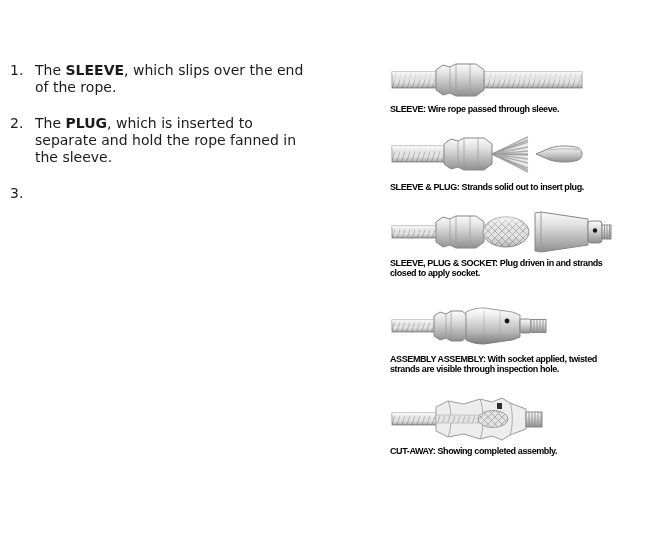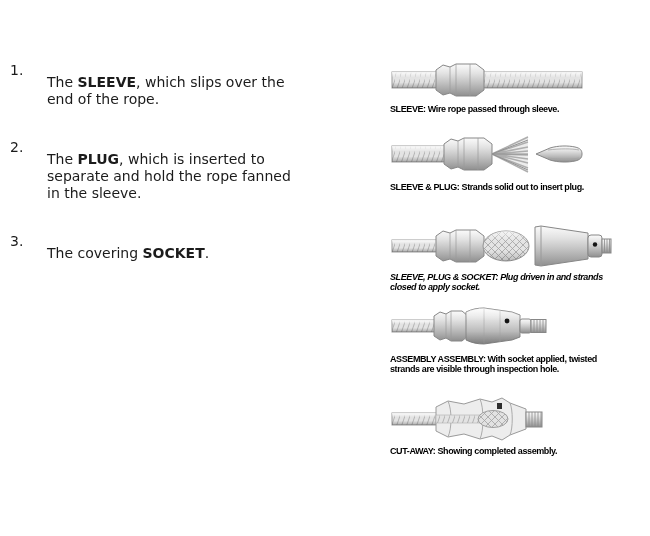--- a/index.html
+++ b/index.html
@@ -9,28 +9,28 @@
     font-family:"DejaVu Sans", sans-serif;
   }
   
   .text-col {
     position:absolute; left:10px; top:62px; width:302px;
     font-size:14px; line-height:17px; color:#1b1b1b;
   }
   .list-item { display:flex; margin:0 0 19px 0; }
   .list-item .num { flex:none; width:25px; }
   .list-item .body { flex:1; }
-  .para { margin:12px; }
+  .para { margin:0; }
   .para b { font-weight:bold; }
   .para2:empty { display:none; }
   
   .fig {
     position:absolute; left:390px; width:235px; margin:0;
   }
-  .f1 { top:60px; }  .f2 { top:132px; }  .f3 { top:224px;font-style:italic; }
+  .f1 { top:60px; }  .f2 { top:132px; }  .f3 { top:210px; }
   .f4 { top:302px; } .f5 { top:396px; }
   .fig svg.art { display:block; }
   .cap {
     margin-top:5px;
     font-family:"Liberation Sans", sans-serif;
     font-weight:700; font-size:9px; line-height:9.5px;
     letter-spacing:-0.4px; color:#000;
   }
   .cap.nowrap { white-space:nowrap; }
   .cap-label { font-weight:700; }
@@ -80,21 +80,20 @@
       <span class="num">2.</span>
       <div class="body">
         <p class="para"><span>The </span><b>PLUG</b><span>, which is inserted to separate and hold the rope fanned in the sleeve.</span></p>
 
       </div>
     </div>
 
     <div class="list-item">
       <span class="num">3.</span>
       <div class="body">
-        <p class="para"><span>The covering </span><b>SOCKET</b><span>.</span></p>
       </div>
     </div>
 
   </section>
 
   <figure class="fig f1">
     <svg class="art" width="195" height="40" viewBox="0 0 195 40">
       <g>
         <rect x="2" y="12" width="190" height="16" fill="url(#pRope)" stroke="#9c9c9c"></rect>
         <rect x="2" y="12" width="190" height="16" fill="url(#gShade)"></rect>

